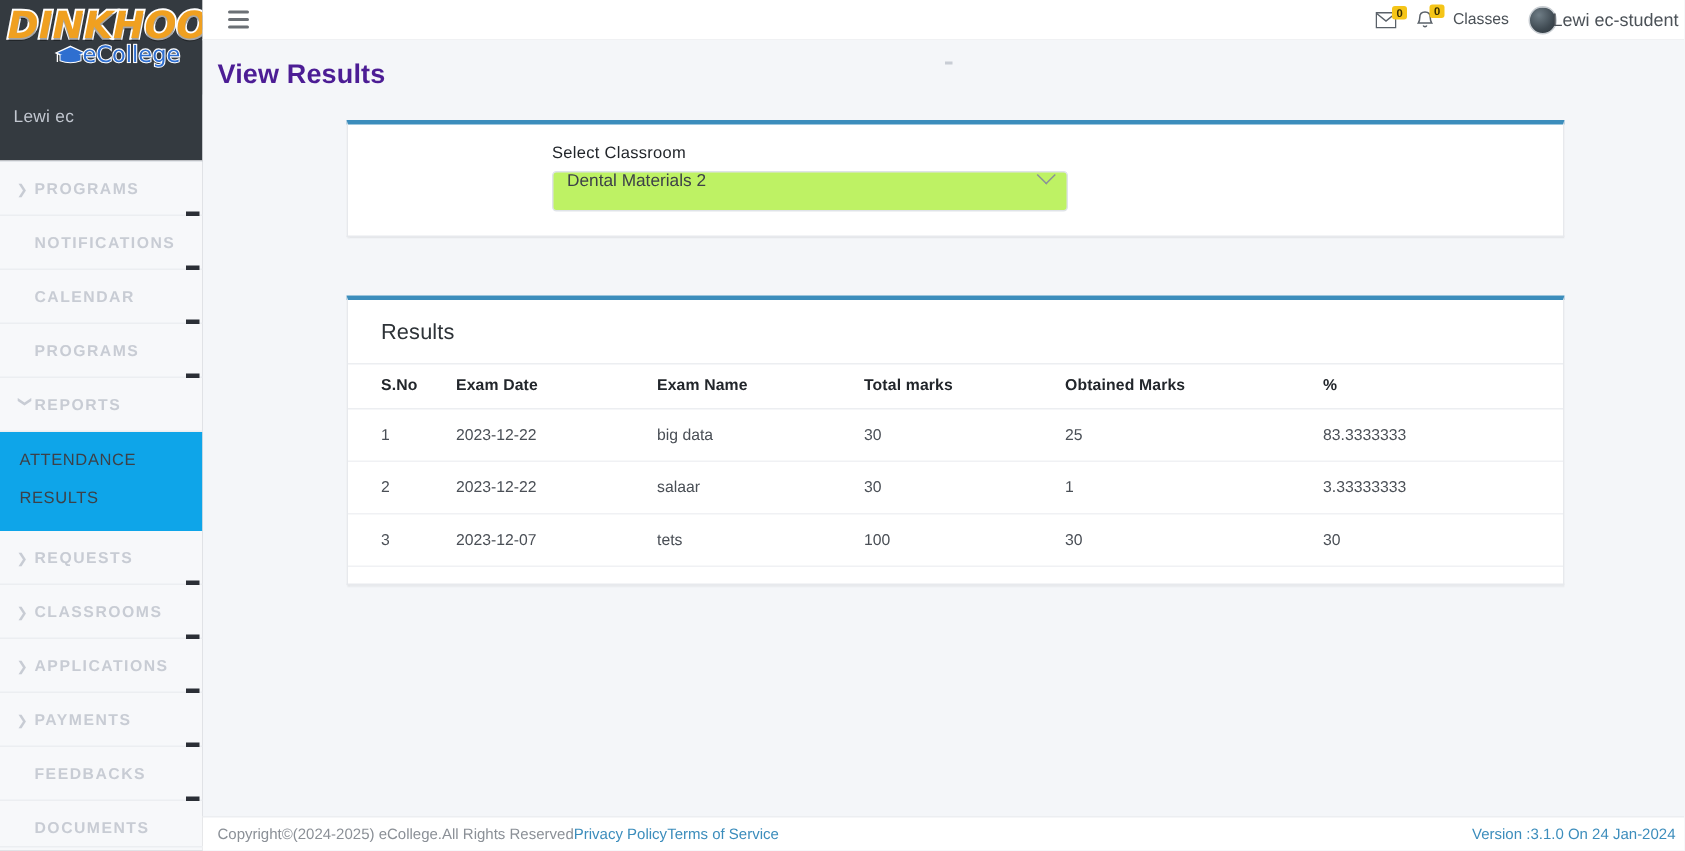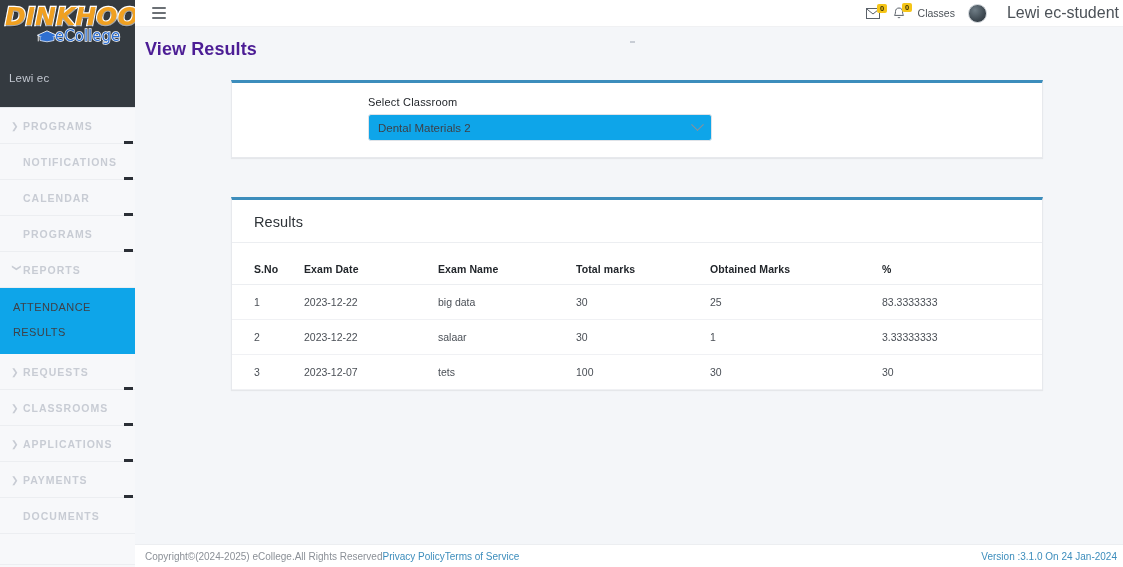--- a/index.html
+++ b/index.html
@@ -140,21 +140,21 @@
     min-width: 9px; text-align: center;
   }
   .classes-link { cursor: pointer; color: #4c5258; font-size: 10.5px; }
   .user-chip { display: flex; align-items: center; cursor: pointer; }
   .avatar {
     width: 19px; height: 19px; border-radius: 50%;
     background: radial-gradient(circle at 35% 30%, #6f7d86 0%, #3f4a52 60%, #2c343a 100%);
     margin-right: -3px;
     border: 1px solid #c9ced3;
   }
-  .user-chip .label { font-size: 16px; color: #4c5258; margin-left: 23px; }
+  .user-chip .label { font-size: 12px; color: #4c5258; }
 
   
   .main {
     position: absolute; left: 135px; top: 27px;
     width: 988px; height: 517px;
     background: #f4f6f9;
     overflow: hidden;
   }
   .page-title {
     font-size: 18px;
@@ -181,25 +181,25 @@
   .select-wrap { padding: 13px 0 0 136px; }
   .select-label {
     font-size: 11px; font-weight: normal;
     color: #22262b; letter-spacing: .2px;
     margin-bottom: 6px;
   }
   .select-box {
     width: 344px; height: 27px;
     border: 1px solid #dfe3e8;
     border-radius: 3px;
-    display: flex; align-items: center;
+    display: flex; align-items: flex-start;
     padding: 0 9px;
     font-size: 11.5px;
     color: #3d4148;
-    background: #0ea5e9;
+    background: #bef264;
     cursor: pointer;
     justify-content: space-between;
   }
   .chev-down {
     width: 9px; height: 9px;
     border-right: 1.4px solid #8a9199;
     border-bottom: 1.4px solid #8a9199;
     transform: rotate(45deg) translate(-2px,-2px);
   }
   .card-results {
@@ -211,21 +211,21 @@
     color: #2e3338;
     padding: 14px 0 12px 22px;
     letter-spacing: .1px;
   }
   table { width: 100%; border-collapse: collapse; }
   thead th {
     text-align: left;
     font-size: 10.5px;
     font-weight: bold;
     color: #22262b;
-    padding: 20px 0 9px 0;
+    padding: 8px 0 9px 0;
     border-top: 1px solid #eceef1;
     border-bottom: 1px solid #eceef1;
     letter-spacing: .1px;
     background: #fff;
   }
   tbody td {
     font-size: 10.5px;
     color: #4a4f56;
     padding: 11px 0 11px 0;
     border-bottom: 1px solid #f0f1f4;
@@ -330,20 +330,27 @@
         <div class="nav-item">
           <span class="chev">❯</span>
           <span>APPLICATIONS</span>
           <span class="nav-tick"></span>
         </div>
       </div>
       <div class="nav-group">
         <div class="nav-item">
           <span class="chev">❯</span>
           <span>PAYMENTS</span>
+          <span class="nav-tick"></span>
+        </div>
+      </div>
+      <div class="nav-group">
+        <div class="nav-item">
+          <span class="chev empty"></span>
+          <span>FEEDBACKS</span>
           <span class="nav-tick"></span>
         </div>
       </div>
       <div class="nav-group">
         <div class="nav-item">
           <span class="chev empty"></span>
           <span>DOCUMENTS</span>
 
         </div>
       </div>

